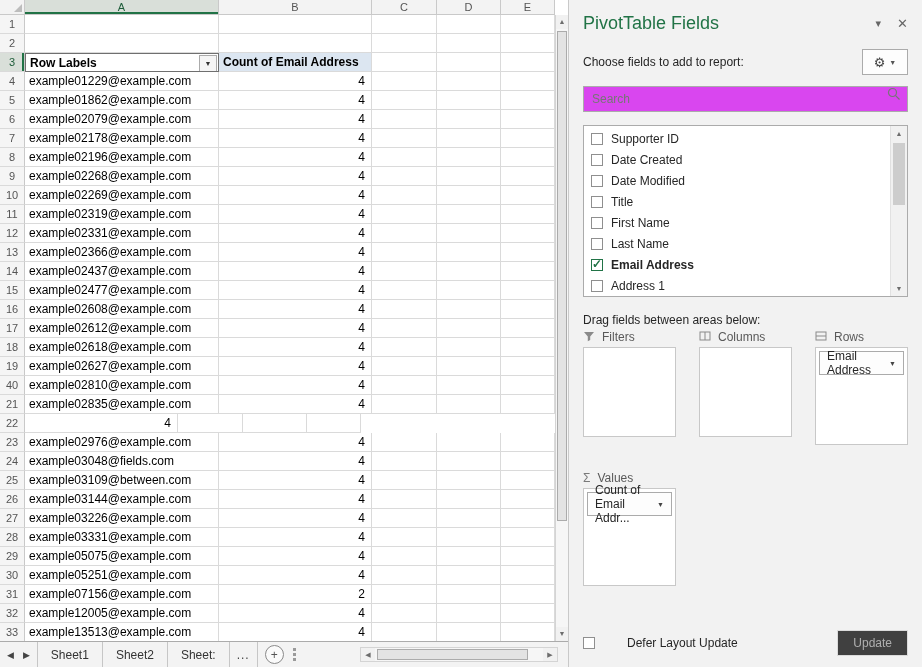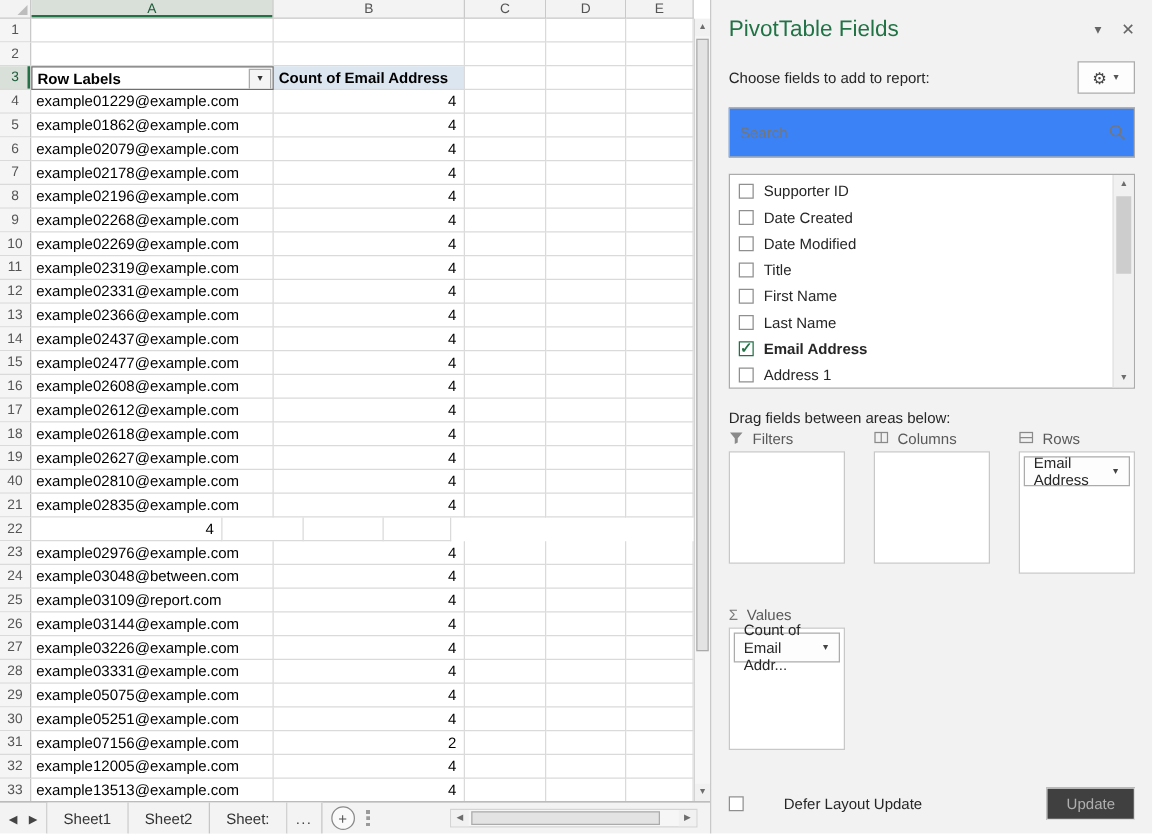--- a/index.html
+++ b/index.html
@@ -58,21 +58,21 @@
   .pane-header { display:flex; align-items:center; margin-top:13px; }
   .pane-title { font-size:18px; color:#217346; flex:1; }
   .pane-chevron { color:#666; font-size:11px; margin-left:14px; }
   .pane-close { color:#666; font-size:13px; margin-left:16px; }
   .choose-row { display:flex; align-items:center; margin-top:15px; }
   .choose-label { flex:1; color:#262626; font-size:12px; }
   .gear-btn { width:46px; height:26px; border:1px solid #ABABAB; background:#FDFDFD; display:flex;
               align-items:center; justify-content:center; gap:4px; color:#444; box-sizing:border-box; }
   .gear-btn .g { font-size:13px; }
   .gear-btn .c { font-size:7px; color:#555; }
-  .search-box { margin-top:11px; height:40px; border:1px solid #ABABAB; background:#3b82f6; display:flex; align-items:center; box-sizing:border-box; }
+  .search-box { margin-top:11px; height:26px; border:1px solid #ABABAB; background:#d946ef; display:flex; box-sizing:border-box; }
   .search-box input { border:none; outline:none; flex:1; padding:0 8px; font:12px "Liberation Sans", sans-serif; color:#333; background:transparent; }
   .search-box input::placeholder { color:#767676; }
   .search-icon { width:26px; display:flex; justify-content:center; }
 
   .fieldlist { margin-top:13px; height:172px; border:1px solid #ABABAB; background:#fff; position:relative; overflow:hidden; box-sizing:border-box; }
   .fieldlist-inner { position:absolute; left:0; top:2px; right:17px; }
   .field-item { display:flex; align-items:center; height:21px; padding-left:7px; }
   .cb { width:12px; height:12px; min-width:12px; border:1px solid #8f8f8f; background:#fff; margin-right:8px; position:relative; box-sizing:border-box; }
   .cb.checked { border-color:#217346; }
   .cb.checked:after { content:"✓"; position:absolute; left:0; top:-3px; color:#217346; font-size:12px; font-weight:bold; }
@@ -292,29 +292,29 @@
         <div class="grow">
           <div class="rownum">23</div>
           <div class="cell" style="width: 194px;">example02976@example.com</div>
           <div class="cell num" style="width: 153px;">4</div>
           <div class="cell" style="width: 65px;"></div>
           <div class="cell" style="width: 64px;"></div>
           <div class="cell" style="width: 54px;"></div>
         </div>
         <div class="grow">
           <div class="rownum">24</div>
-          <div class="cell" style="width: 194px;">example03048@between.com</div>
+          <div class="cell" style="width: 194px;">example03048@fields.com</div>
           <div class="cell num" style="width: 153px;">4</div>
           <div class="cell" style="width: 65px;"></div>
           <div class="cell" style="width: 64px;"></div>
           <div class="cell" style="width: 54px;"></div>
         </div>
         <div class="grow">
           <div class="rownum">25</div>
-          <div class="cell" style="width: 194px;">example03109@report.com</div>
+          <div class="cell" style="width: 194px;">example03109@between.com</div>
           <div class="cell num" style="width: 153px;">4</div>
           <div class="cell" style="width: 65px;"></div>
           <div class="cell" style="width: 64px;"></div>
           <div class="cell" style="width: 54px;"></div>
         </div>
         <div class="grow">
           <div class="rownum">26</div>
           <div class="cell" style="width: 194px;">example03144@example.com</div>
           <div class="cell num" style="width: 153px;">4</div>
           <div class="cell" style="width: 65px;"></div>

